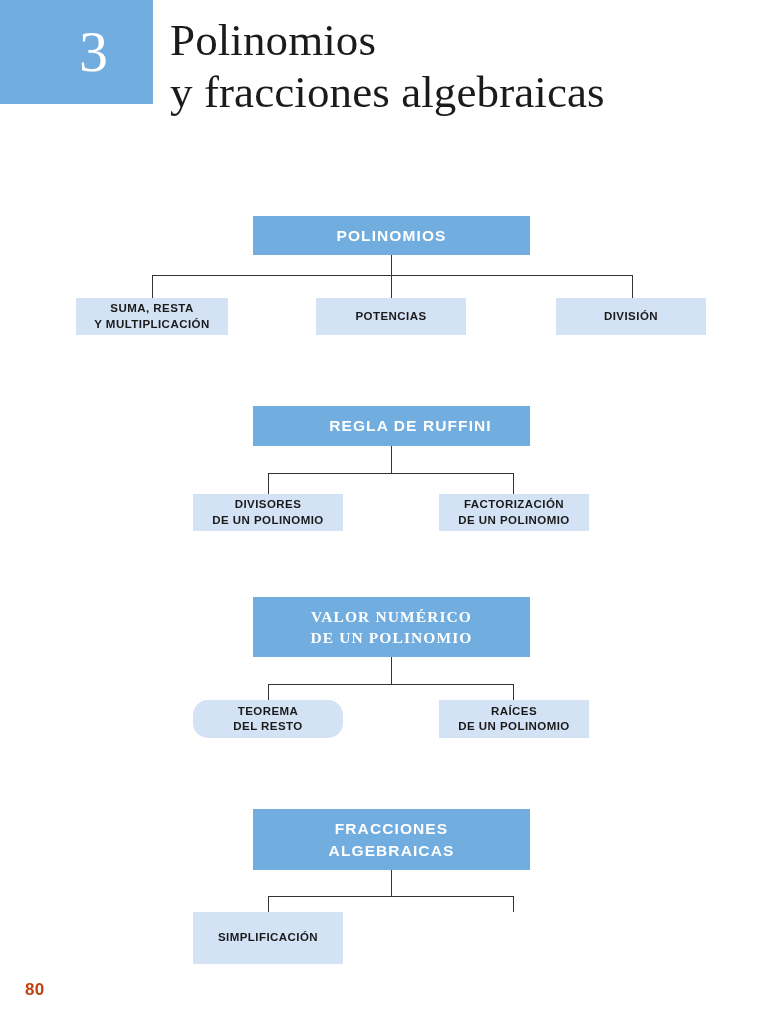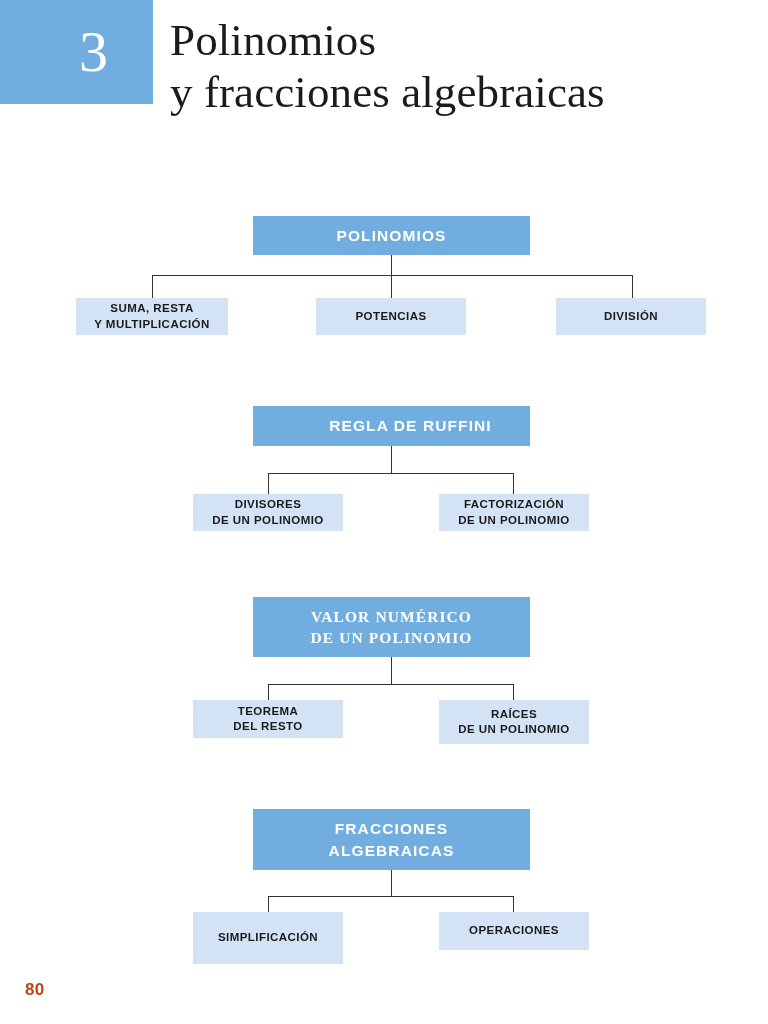--- a/index.html
+++ b/index.html
@@ -174,43 +174,40 @@
   <div class="node node-root" style="left:253px; top:0px; width:277px; height:60px;font-family:Liberation Serif, serif;">
     <span class="node-text">VALOR NUMÉRICO
 DE UN POLINOMIO</span>
   </div>
 
   <div class="conn conn-v" style="left:391px; top:60px; height:27px;"></div>
   <div class="conn conn-h" style="left:268px; top:87px; width:246px;"></div>
   <div class="conn conn-v" style="left:268px; top:87px; height:16px;"></div>
   <div class="conn conn-v" style="left:513px; top:87px; height:16px;"></div>
 
-  <div class="node node-child" style="left:193px; top:103px; width:150px; height:38px;">
+  <div class="node node-child" style="left:193px; top:103px; width:150px; height:38px;border-radius:15px;">
     <span class="node-text">TEOREMA
 DEL RESTO</span>
   </div>
-  <div class="node node-child" style="left:439px; top:103px; width:150px; height:44px;">
+  <div class="node node-child" style="left:439px; top:103px; width:150px; height:38px;">
     <span class="node-text">RAÍCES
 DE UN POLINOMIO</span>
   </div>
 </div>
 
 <div class="diagram-group" style="top:809px;height:144px;">
 
   <div class="node node-root" style="left:253px; top:0px; width:277px; height:61px;">
     <span class="node-text">FRACCIONES
 ALGEBRAICAS</span>
   </div>
 
   <div class="conn conn-v" style="left:391px; top:61px; height:26px;"></div>
   <div class="conn conn-h" style="left:268px; top:87px; width:246px;"></div>
   <div class="conn conn-v" style="left:268px; top:87px; height:16px;"></div>
   <div class="conn conn-v" style="left:513px; top:87px; height:16px;"></div>
 
   <div class="node node-child" style="left:193px; top:103px; width:150px; height:52px;">
     <span class="node-text">SIMPLIFICACIÓN</span>
   </div>
-  <div class="node node-child" style="left:439px; top:103px; width:150px; height:38px;">
-    <span class="node-text">OPERACIONES</span>
-  </div>
 </div>
 
 <div id="page-number">80</div>
 
 </body></html>

